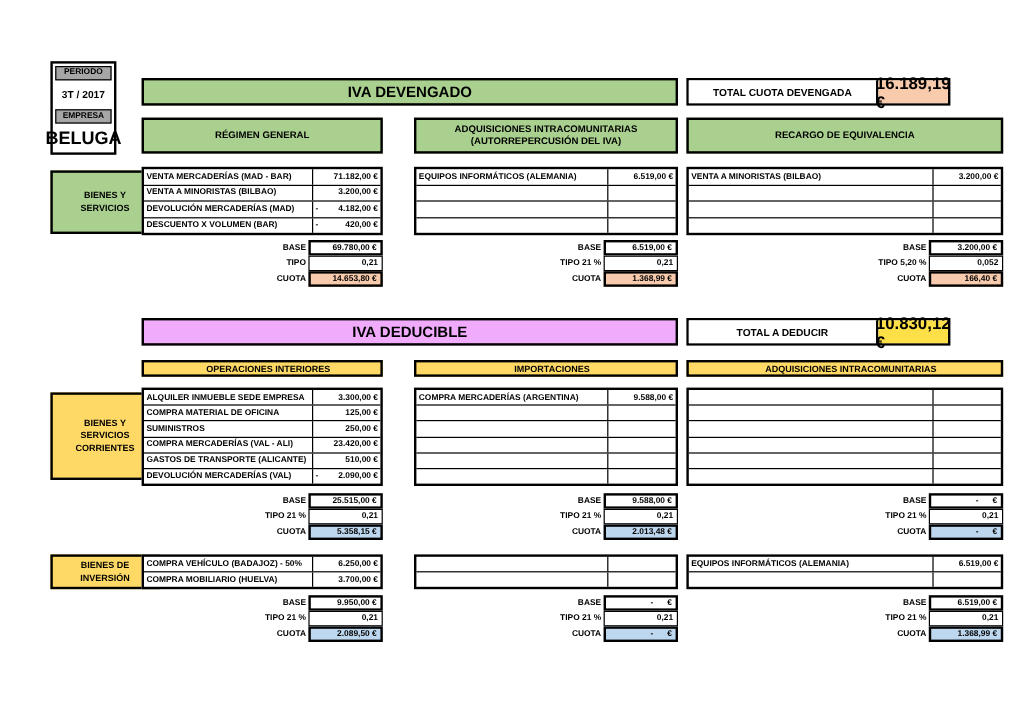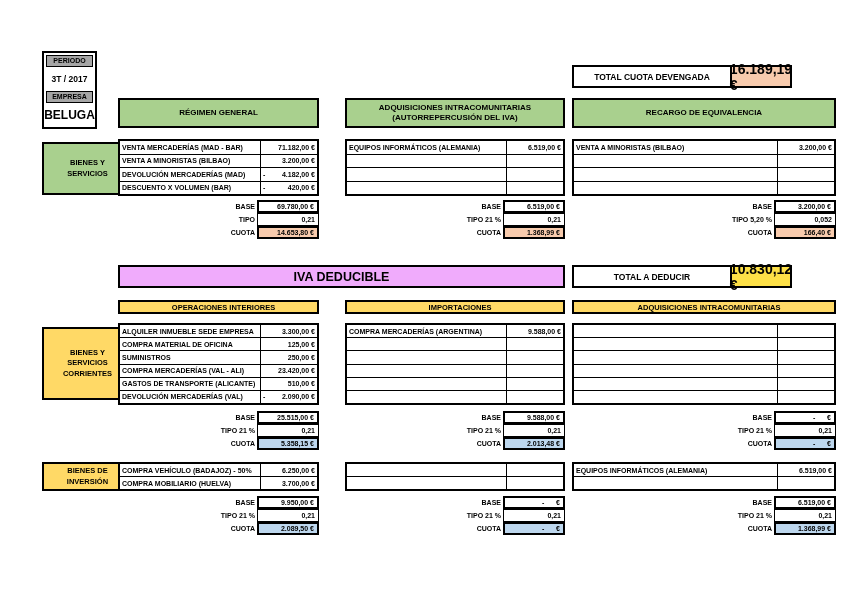--- a/index.html
+++ b/index.html
@@ -5,21 +5,21 @@
   html,body{margin:0;padding:0;background:#fff;}
   .canvas{position:relative;width:848px;height:599px;background:#ffffff;
     font-family:"Liberation Sans",sans-serif;font-weight:bold;color:#000;overflow:hidden;}
   .canvas *{box-sizing:border-box;}
 
   
   .info{position:absolute;left:42px;top:51px;width:55px;height:78px;border:2px solid #000;
     background:#fff;display:flex;flex-direction:column;padding:2px;gap:2px;}
   .info-bar{background:#A6A6A6;border:1px solid #000;font-size:7px;text-align:center;line-height:10px;height:12px;}
   .info-val{flex:1;display:flex;align-items:center;justify-content:center;font-size:8.5px;}
-  .info-val.big{font-size:12px;}
+  .info-val.big{font-size:15px;}
 
   
   .c1{left:118px;width:201px;}
   .c2{left:345px;width:220px;}
   .c3{left:572px;width:264px;}
 
   .banner{position:absolute;left:118px;width:447px;height:23px;border:2px solid #000;
     display:flex;align-items:center;justify-content:center;font-size:12.5px;}
   .banner.dev{top:65px;background:#A9D08E;}
   .banner.ded{top:265px;background:#f0abfc;}
@@ -67,20 +67,21 @@
 
 <div class="canvas">
 
   <div class="info">
     <div class="info-bar">PERIODO</div>
     <div class="info-val">3T / 2017</div>
     <div class="info-bar">EMPRESA</div>
     <div class="info-val big">BELUGA</div>
   </div>
 
+  <div class="banner dev">IVA DEVENGADO</div>
   <div class="total dev">
     <div class="total-label">TOTAL CUOTA DEVENGADA</div>
     <div class="total-value" style="background:#F8CBAD">16.189,19 €</div>
   </div>
 
   <div class="hdr dev c1">RÉGIMEN GENERAL</div>
   <div class="hdr dev c2">ADQUISICIONES INTRACOMUNITARIAS
 (AUTORREPERCUSIÓN DEL IVA)</div>
   <div class="hdr dev c3">RECARGO DE EQUIVALENCIA</div>
 

